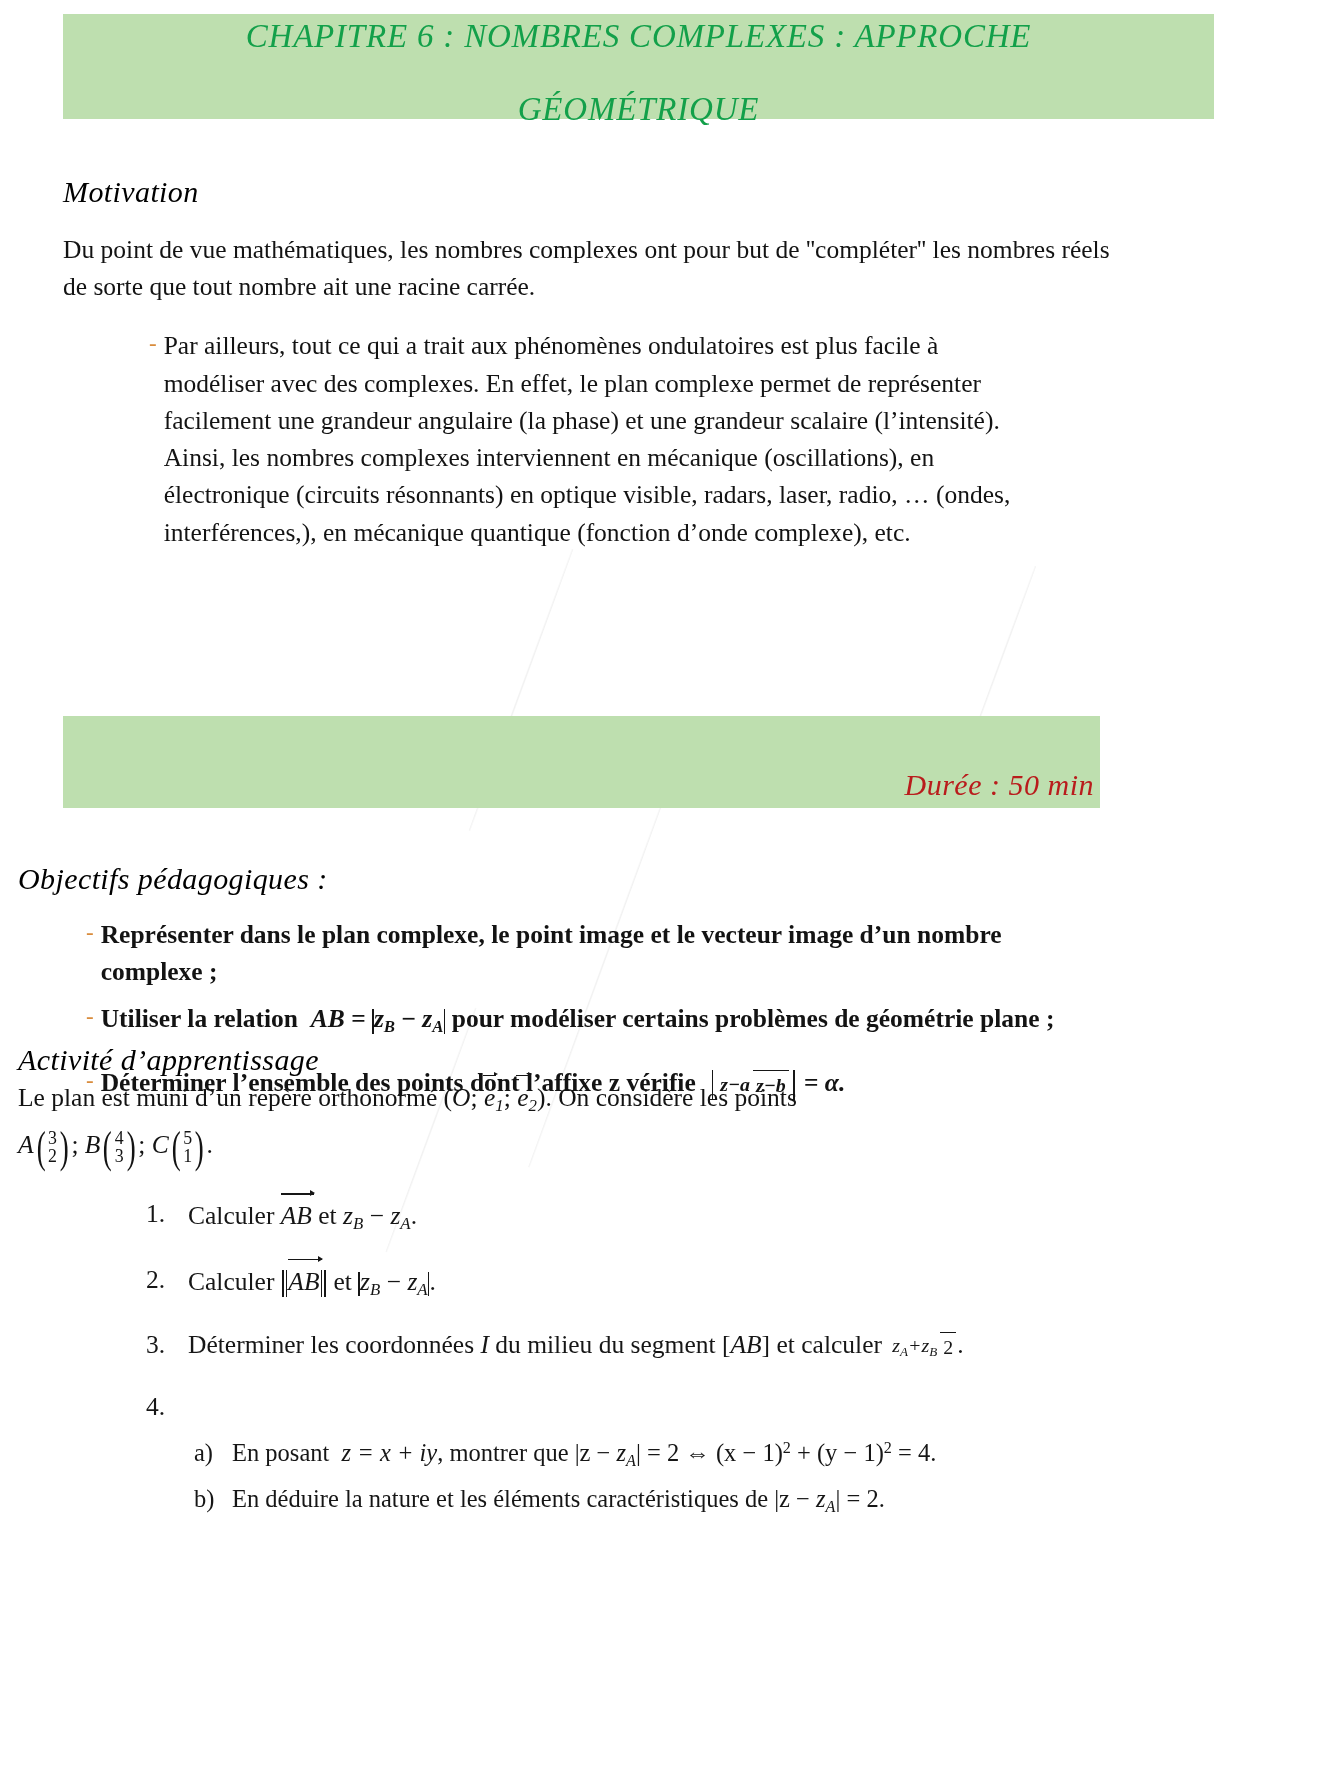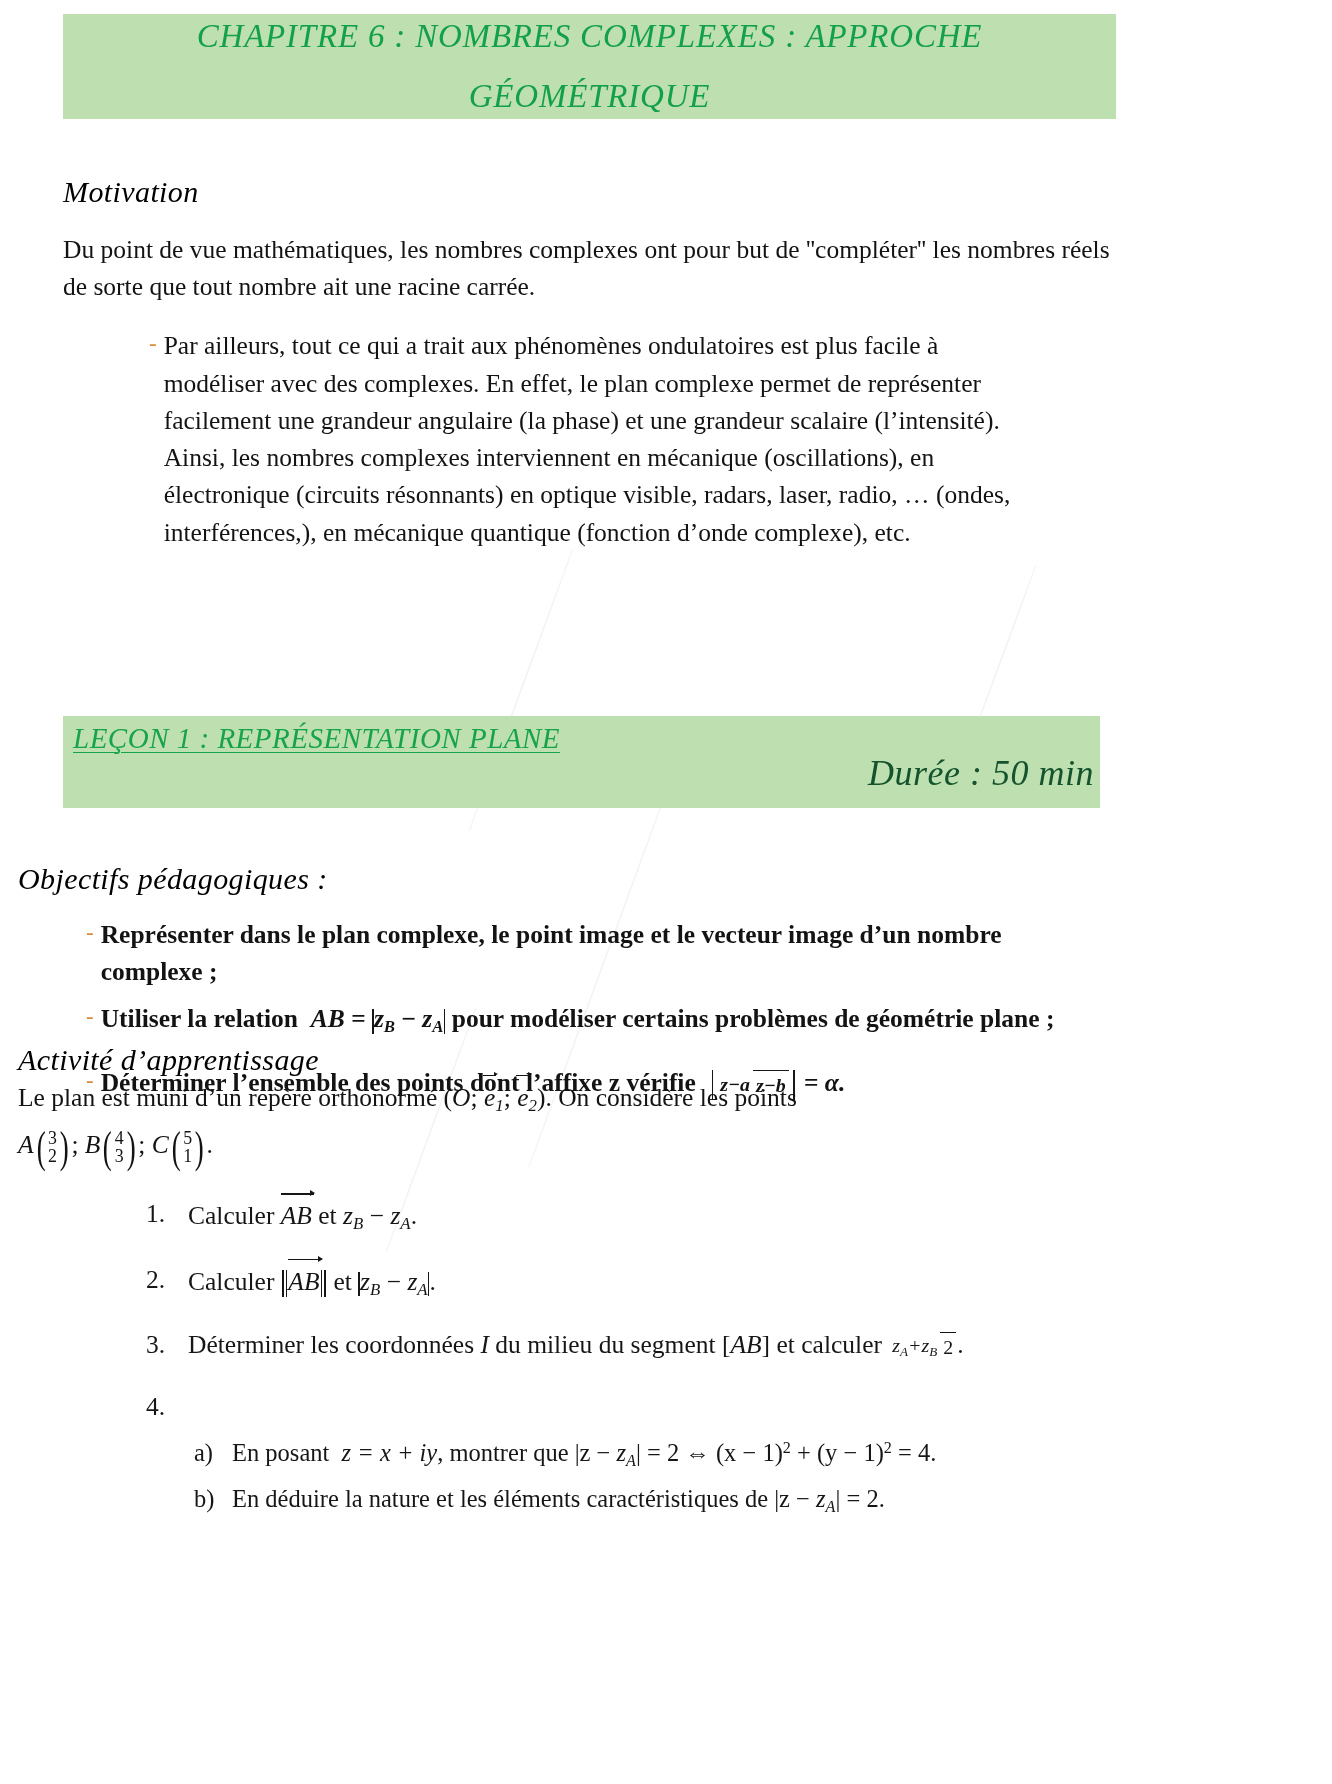--- a/index.html
+++ b/index.html
@@ -28,27 +28,28 @@
   .wm3 { left: 1000px; top: 560px; width: 2px; height: 200px; transform: rotate(20deg); }
   .wm4 { left: 430px; top: 1000px; width: 2px; height: 260px; transform: rotate(20deg); }
 
   .page { position: relative; z-index: 2; }
 
   
   .title-banner {
     position: absolute;
     left: 63px;
     top: 14px;
-    width: 1053px;
+    width: 1151px;
     height: 105px;
     background: #bedfaf;
     display: flex;
     flex-direction: column;
     align-items: center;
-    justify-content: space-between;
+    justify-content: flex-start;
+    gap: 28px;
   }
   .title-line {
     font-family: "Liberation Serif", "DejaVu Serif", serif;
     font-style: italic;
     font-weight: 400;
     color: #13a04a;
     font-size: 33px;
     letter-spacing: 0.8px;
     line-height: 1.35;
     text-align: center;
@@ -198,25 +199,25 @@
     top: 6px;
     font-family: "Liberation Serif", "DejaVu Serif", serif;
     font-style: italic;
     color: #16a34a;
     font-size: 29px;
     letter-spacing: 0.5px;
   }
   .lesson-duration {
     position: absolute;
     right: 6px;
-    top: 36px;
+    top: 52px;
     font-family: "Liberation Serif", "DejaVu Serif", serif;
     font-style: italic;
-    color: #14532d;
-    font-size: 36px;
+    color: #b91c1c;
+    font-size: 30px;
     letter-spacing: 0.5px;
   }
   .num-item {
     display: flex;
     align-items: flex-start;
     font-size: 25.5px;
     line-height: 1.4;
   }
   .num-item .marker {
     flex: 0 0 auto;
@@ -243,21 +244,20 @@
     <div class="green-head">Motivation</div>
     <div class="body-text" style="margin-top:22px; text-indent:0;">Du point de vue mathématiques, les nombres complexes ont pour but de ''compléter'' les nombres réels de sorte que tout nombre ait une racine carrée.</div>
 
     <div class="bullet-row" style="margin-top:22px; margin-left:86px; width:890px;">
       <span class="dash">-</span>
       <span class="body-text">Par ailleurs, tout ce qui a trait aux phénomènes ondulatoires est plus facile à modéliser avec des complexes. En effet, le plan complexe permet de représenter facilement une grandeur angulaire (la phase) et une grandeur scalaire (l’intensité). Ainsi, les nombres complexes interviennent en mécanique (oscillations), en électronique (circuits résonnants) en optique visible, radars, laser, radio, … (ondes, interférences,), en mécanique quantique (fonction d’onde complexe), etc.</span>
     </div>
   </div>
 
   <div class="lesson-banner">
-    <div class="lesson-title" style="text-decoration: underline; text-decoration-thickness:1px; text-underline-offset:4px;">LEÇON 1 : REPRÉSENTATION PLANE</div>
     <div class="lesson-duration">Durée : 50 min</div>
   </div>
 
   <div style="position:absolute; left:18px; top:862px; width:1100px;">
     <div class="green-head">Objectifs pédagogiques :</div>
 
     <div class="bullet-row" style="margin-top:20px; margin-left:68px; width:1010px;">
       <span class="dash">-</span>
       <span class="body-text" style="font-weight:bold;">Représenter dans le plan complexe, le point image et le vecteur image d’un nombre complexe ;</span>
     </div>

